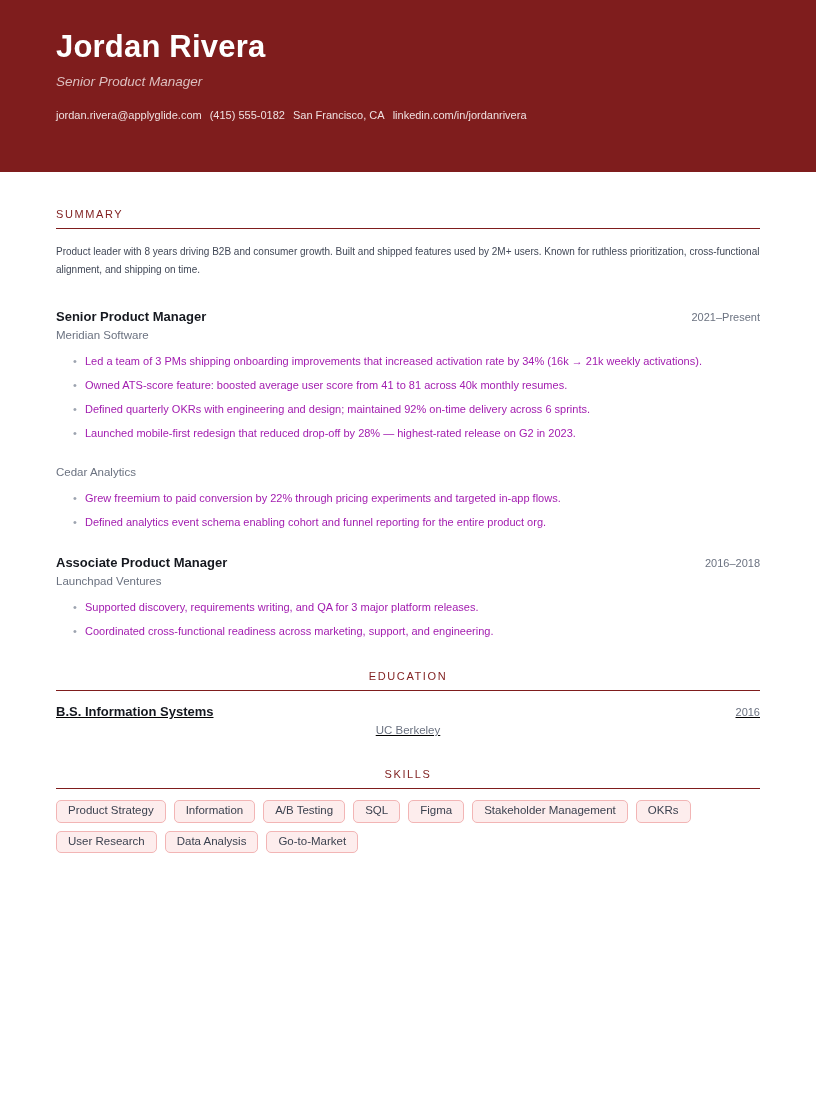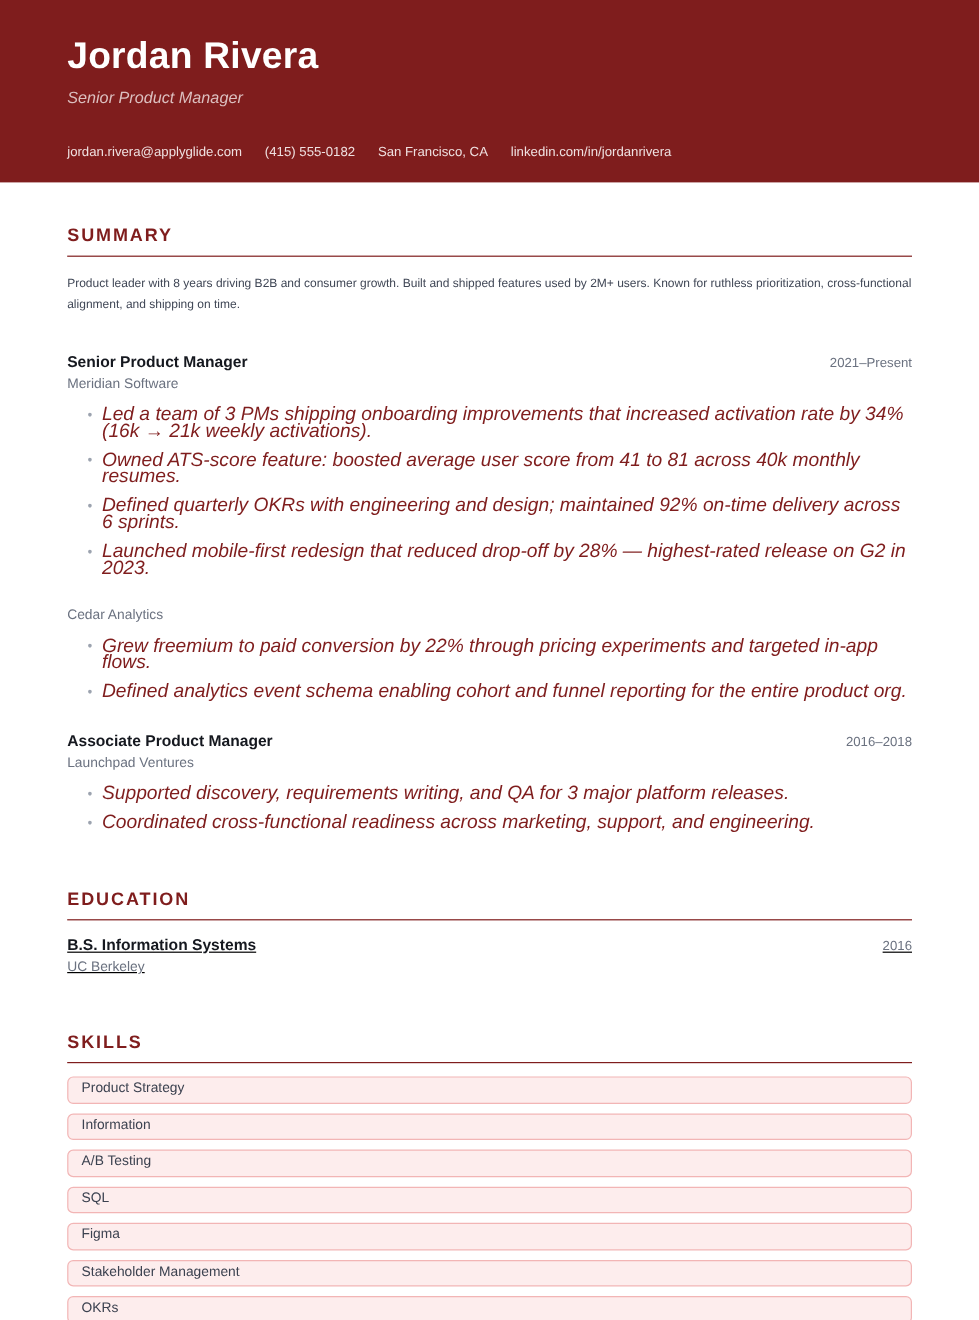--- a/index.html
+++ b/index.html
@@ -5,52 +5,52 @@
   * { margin: 0; padding: 0; box-sizing: border-box; }
   html, body {
     width: 816px; height: 1100px;
     background: #ffffff;
     font-family: "Liberation Sans", sans-serif;
     -webkit-font-smoothing: antialiased;
   }
   
   .resume-header {
     background: #7f1d1d;
-    height: 152px;
+    height: 172px;
     padding: 31px 56px 0 56px;
   }
   .name {
     color: #ffffff;
     font-size: 31px;
     font-weight: 700;
     letter-spacing: 0.2px;
     line-height: 1.05;
   }
   .subtitle {
     margin-top: 10px;
     color: #dcbfbf;
     font-style: italic;
     font-size: 13.5px;
   }
   .contact-row {
-    margin-top: 32px;
+    margin-top: 20px;
     display: flex;
-    gap: 19px;
+    gap: 8px;
     color: #efe0e0;
     font-size: 11px;
   }
   
   .main { padding: 0 56px; }
   .section { margin-top: 30px; }
   .section.first { margin-top: 36px; }
-  .section.tight { margin-top: 48px; }
+  .section.tight { margin-top: 32px; text-align: center; }
   .section-title {
     color: #7f1d1d;
-    font-size: 15px;
-    font-weight: 700;
+    font-size: 11px;
+    font-weight: 400;
     letter-spacing: 1.6px;
     padding-bottom: 8px;
     border-bottom: 1.5px solid #7f1d1d;
   }
   .summary-text {
     margin-top: 14px;
     font-size: 10px;
     line-height: 18px;
     color: #404756;
     max-width: 704px;
@@ -77,44 +77,42 @@
     font-size: 11.5px;
     color: #6b7280;
   }
   .bullets {
     list-style: none;
     margin-top: 13px;
   }
   .bullets li {
     position: relative;
     padding-left: 29px;
-    font-size: 16px;
+    font-size: 11px;
     line-height: 14px;
-    color: #7f1d1d;
+    color: #a21caf;
     margin-bottom: 10px;
-    font-style: italic;
   }
   .bullets li::before {
     content: "\2022";
     position: absolute;
     left: 17px;
     top: 0;
     color: #9ca3af;
     font-size: 11px;
   }
   
   .edu-entry { margin-top: 13px; text-decoration: underline; }
   
   .chips {
     margin-top: 11px;
     display: flex;
     flex-wrap: wrap;
     gap: 8px;
     max-width: 704px;
-    flex-direction: column;
   }
   .chip {
     display: inline-block;
     background: #fdeded;
     border: 1px solid #f2b5b5;
     border-radius: 5px;
     padding: 4px 11px 5px 11px;
     font-size: 11.5px;
     color: #3c4250;
     line-height: 1;

